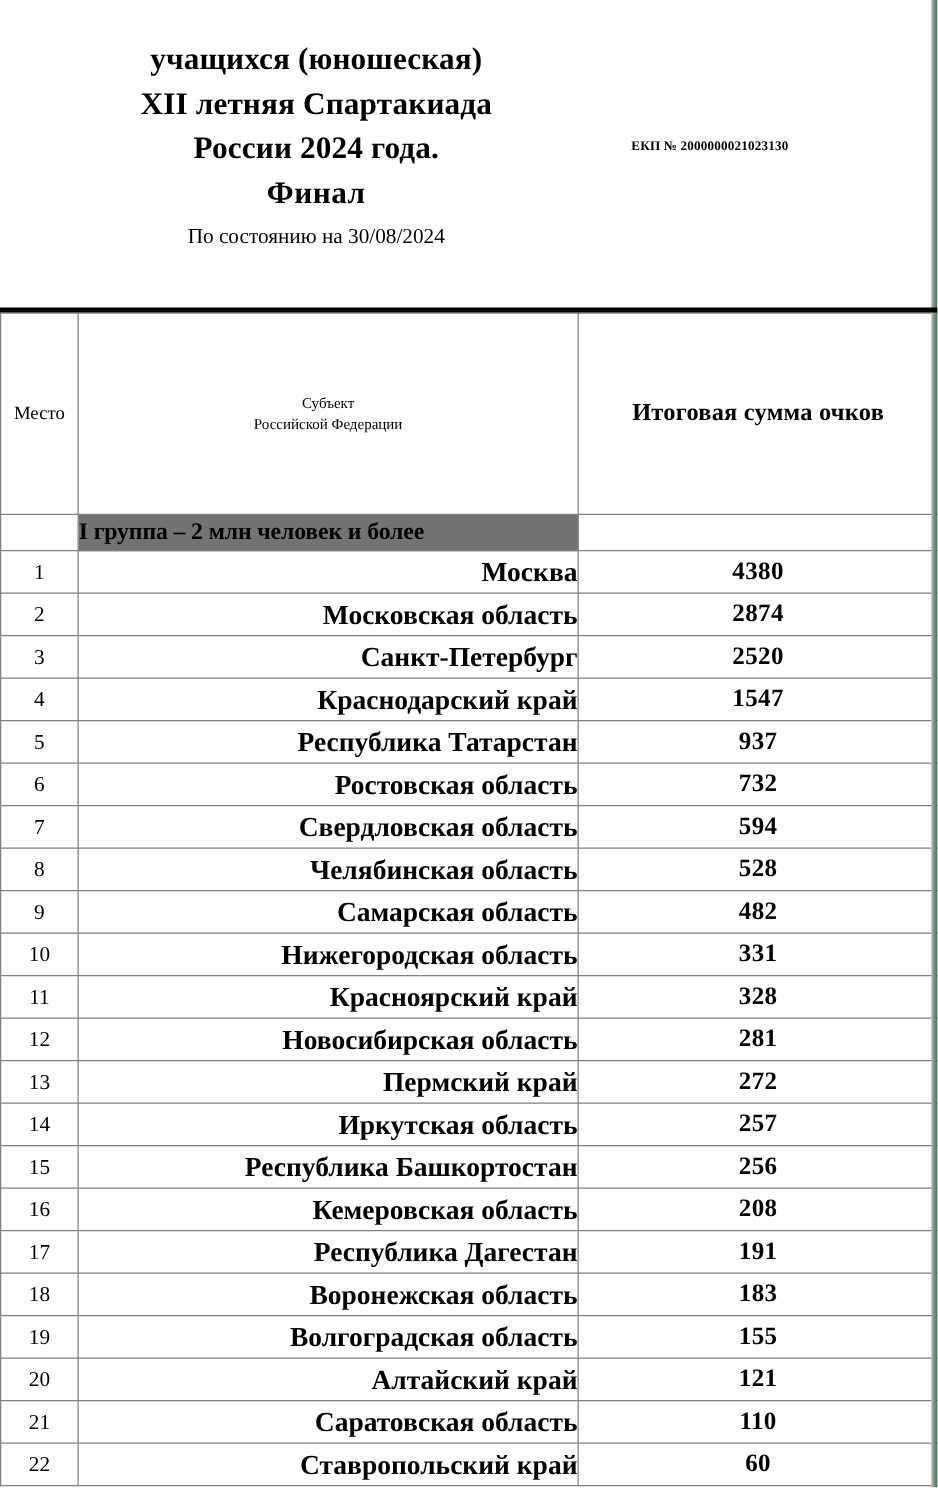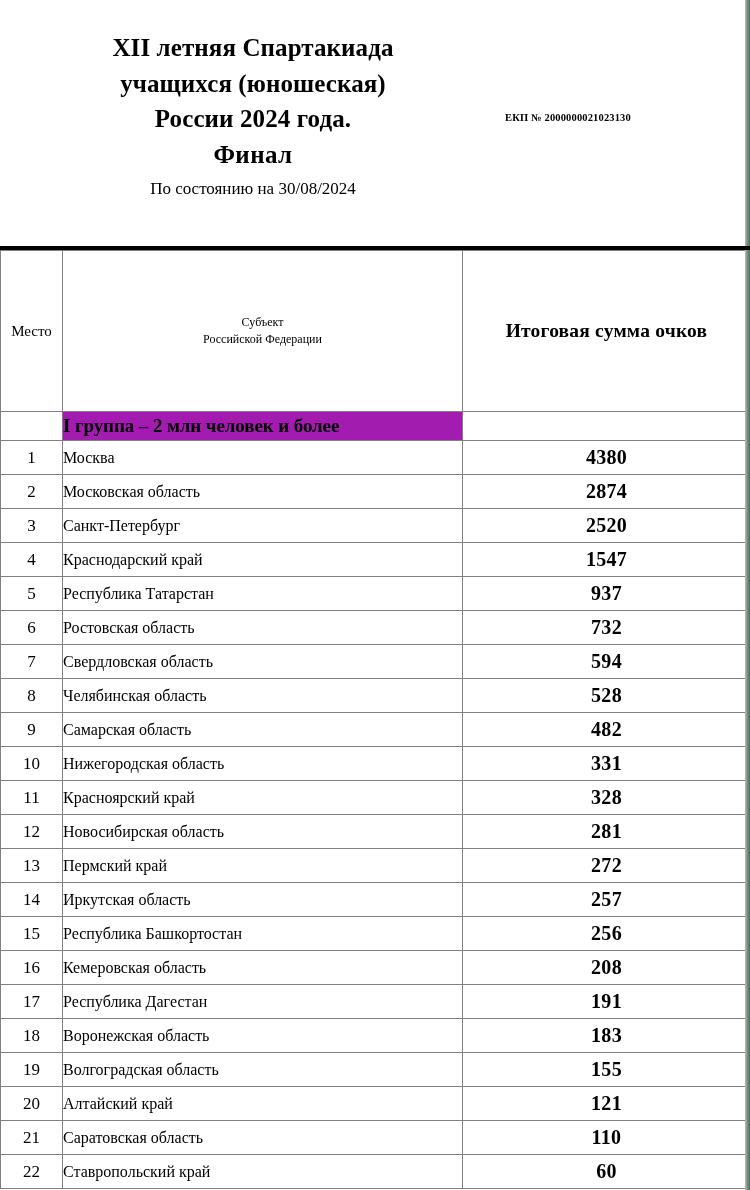--- a/index.html
+++ b/index.html
@@ -151,45 +151,45 @@
   tr.data-row:last-child td {
     border-bottom: 3px solid #000000;
     margin-left: 20px;
   }
   td.cell-place {
     text-align: center;
     font-size: 17px;
     font-weight: normal;
   }
   td.cell-subject {
-    text-align: left;
+    text-align: right;
     padding-left: 7px;
-    font-size: 16px;
-    font-weight: normal;
+    font-size: 22px;
+    font-weight: bold;
     white-space: nowrap;
   }
   td.cell-score {
     text-align: center;
     font-size: 20px;
     font-weight: bold;
     letter-spacing: 0.3px;
   }
 </style>
 </head>
 <body>
 
 <div id="page">
 
   <div id="right-edge-strip"></div>
 
   <div id="header">
 
     <div id="title-block">
+      <div class="title-line">учащихся (юношеская)</div>
       <div class="title-line">XII летняя Спартакиада</div>
-      <div class="title-line">учащихся (юношеская)</div>
       <div class="title-line">России 2024 года.</div>
       <div class="title-line" id="title-line-4">Финал</div>
       <div id="subtitle">По состоянию на 30/08/2024</div>
     </div>
 
     <div id="ekp-code">ЕКП № 2000000021023130</div>
 
   </div>
 
   <table id="results-table">
@@ -207,21 +207,21 @@
           <div>Российской Федерации</div>
         </th>
         <th class="th-score">Итоговая сумма очков</th>
       </tr>
     </thead>
 
     <tbody id="table-body">
 
     <tr class="group-row">
           <td class="group-place"></td>
-          <td class="group-label" style="background: #a21caf;">I группа – 2 млн человек и более</td>
+          <td class="group-label" style="background: #737373;">I группа – 2 млн человек и более</td>
           <td class="group-blank"></td>
         </tr>
         <tr class="data-row">
           <td class="cell-place c-place">1</td>
           <td class="cell-subject c-subj">Москва</td>
           <td class="cell-score">4380</td>
         </tr>
         <tr class="data-row">
           <td class="cell-place c-place">2</td>
           <td class="cell-subject c-subj">Московская область</td>

